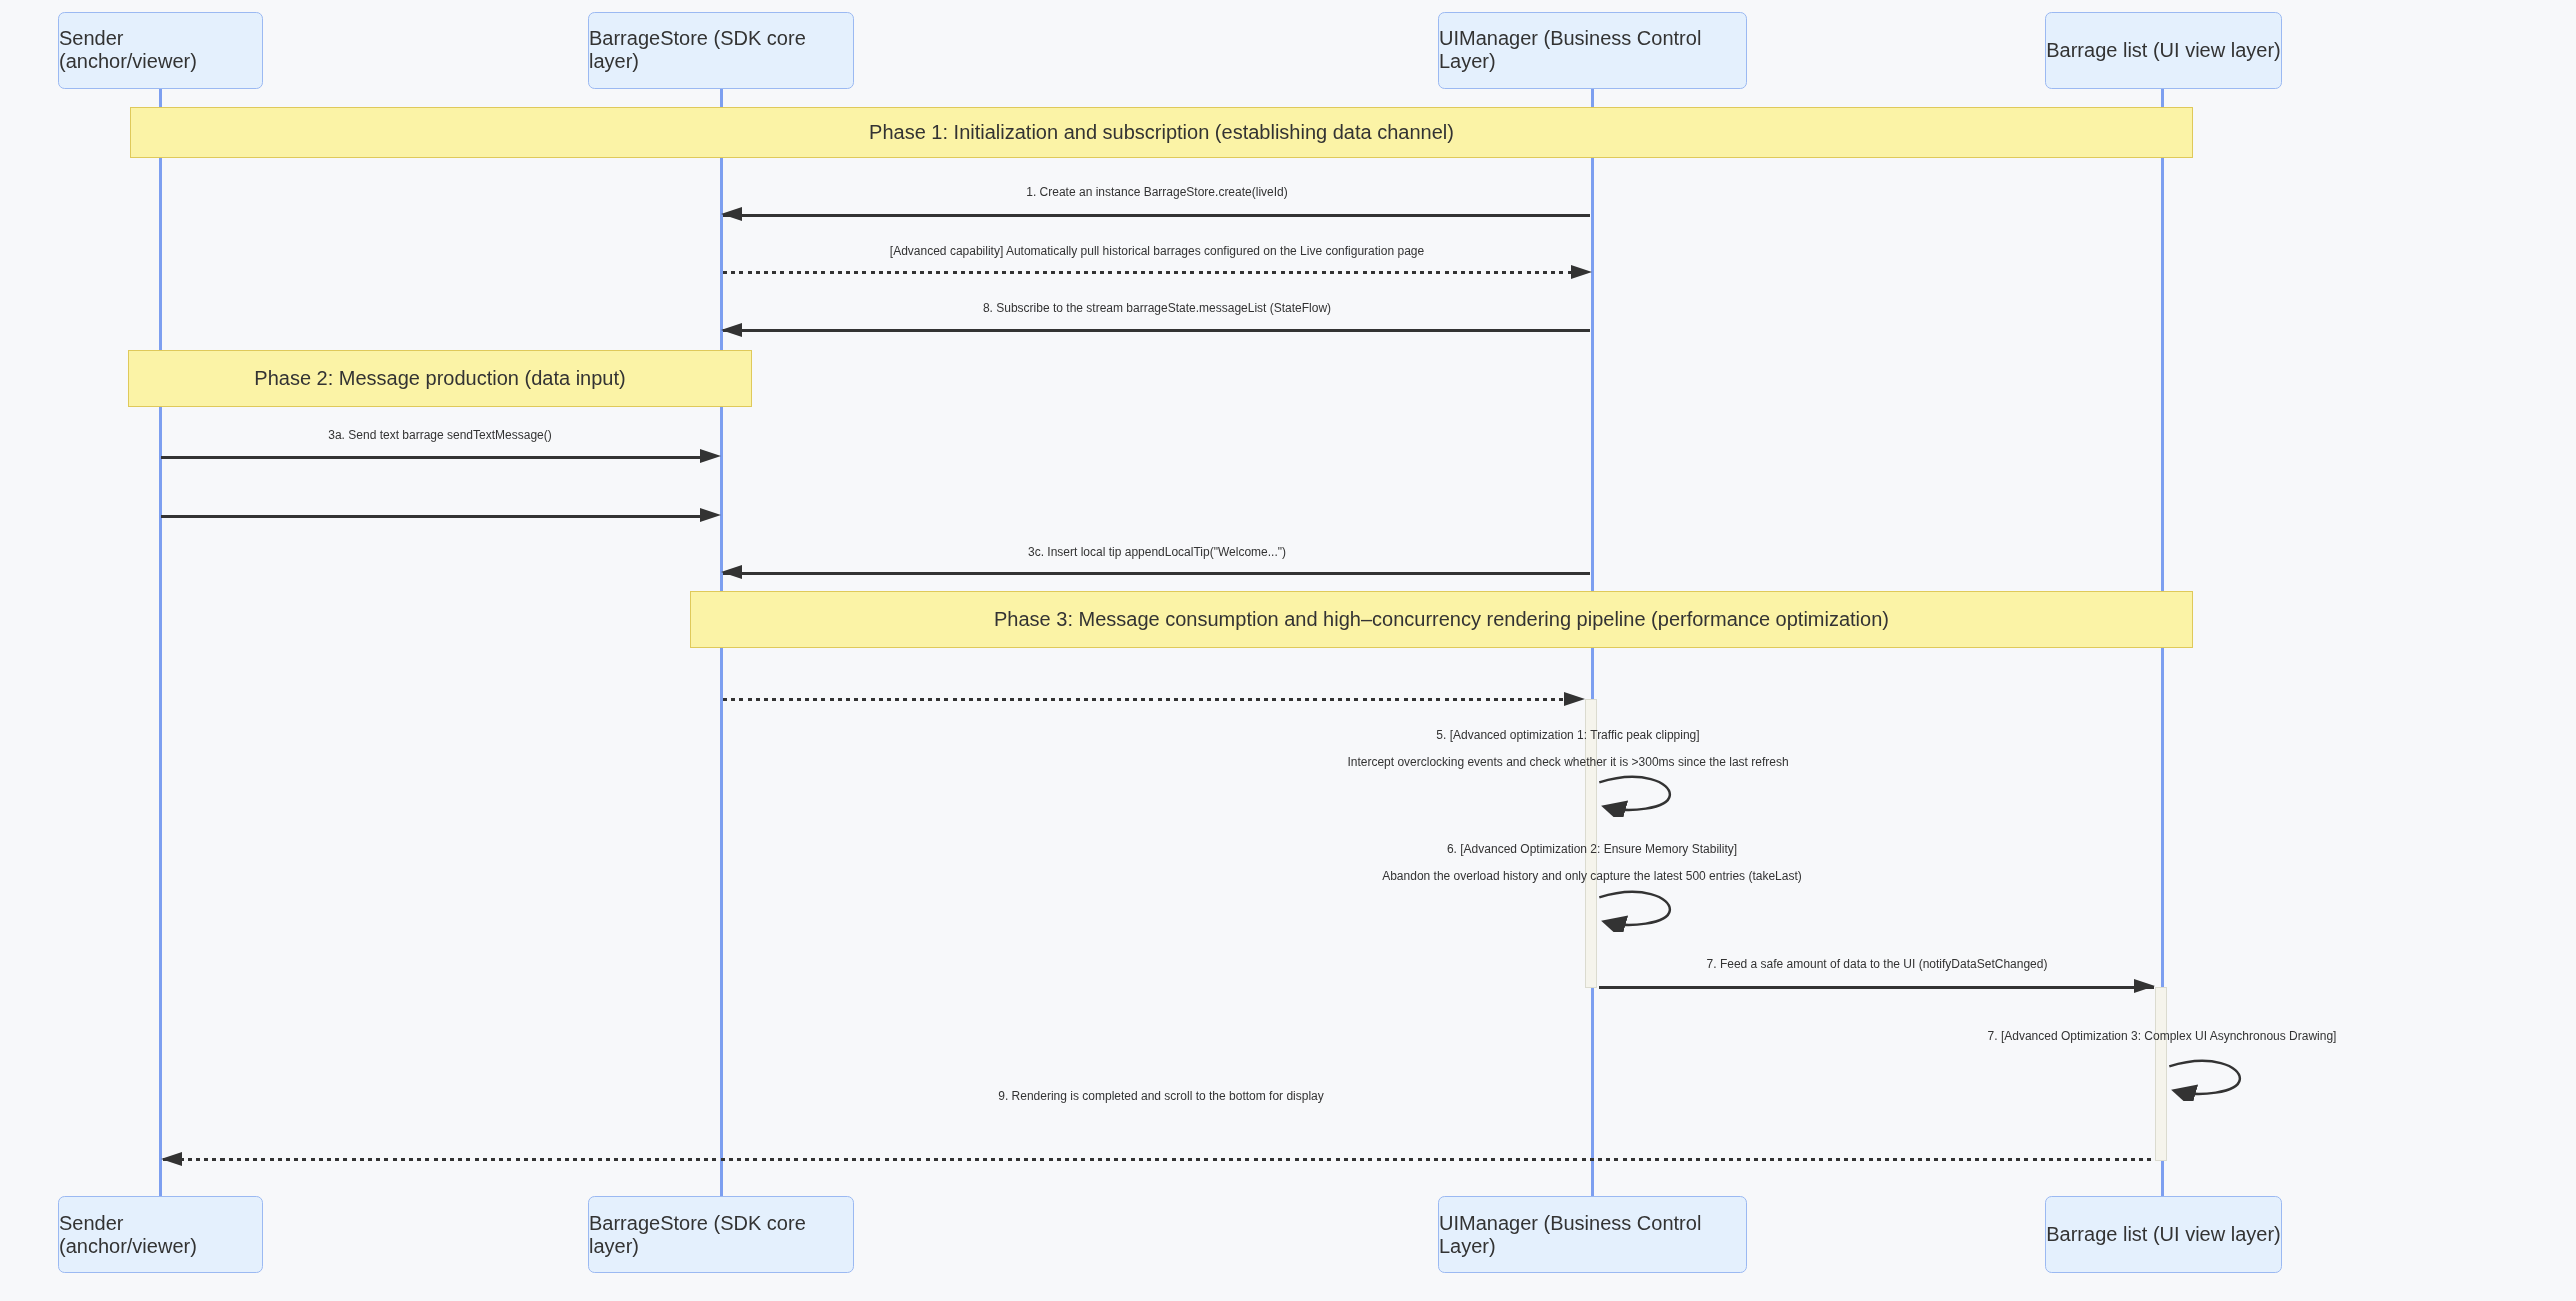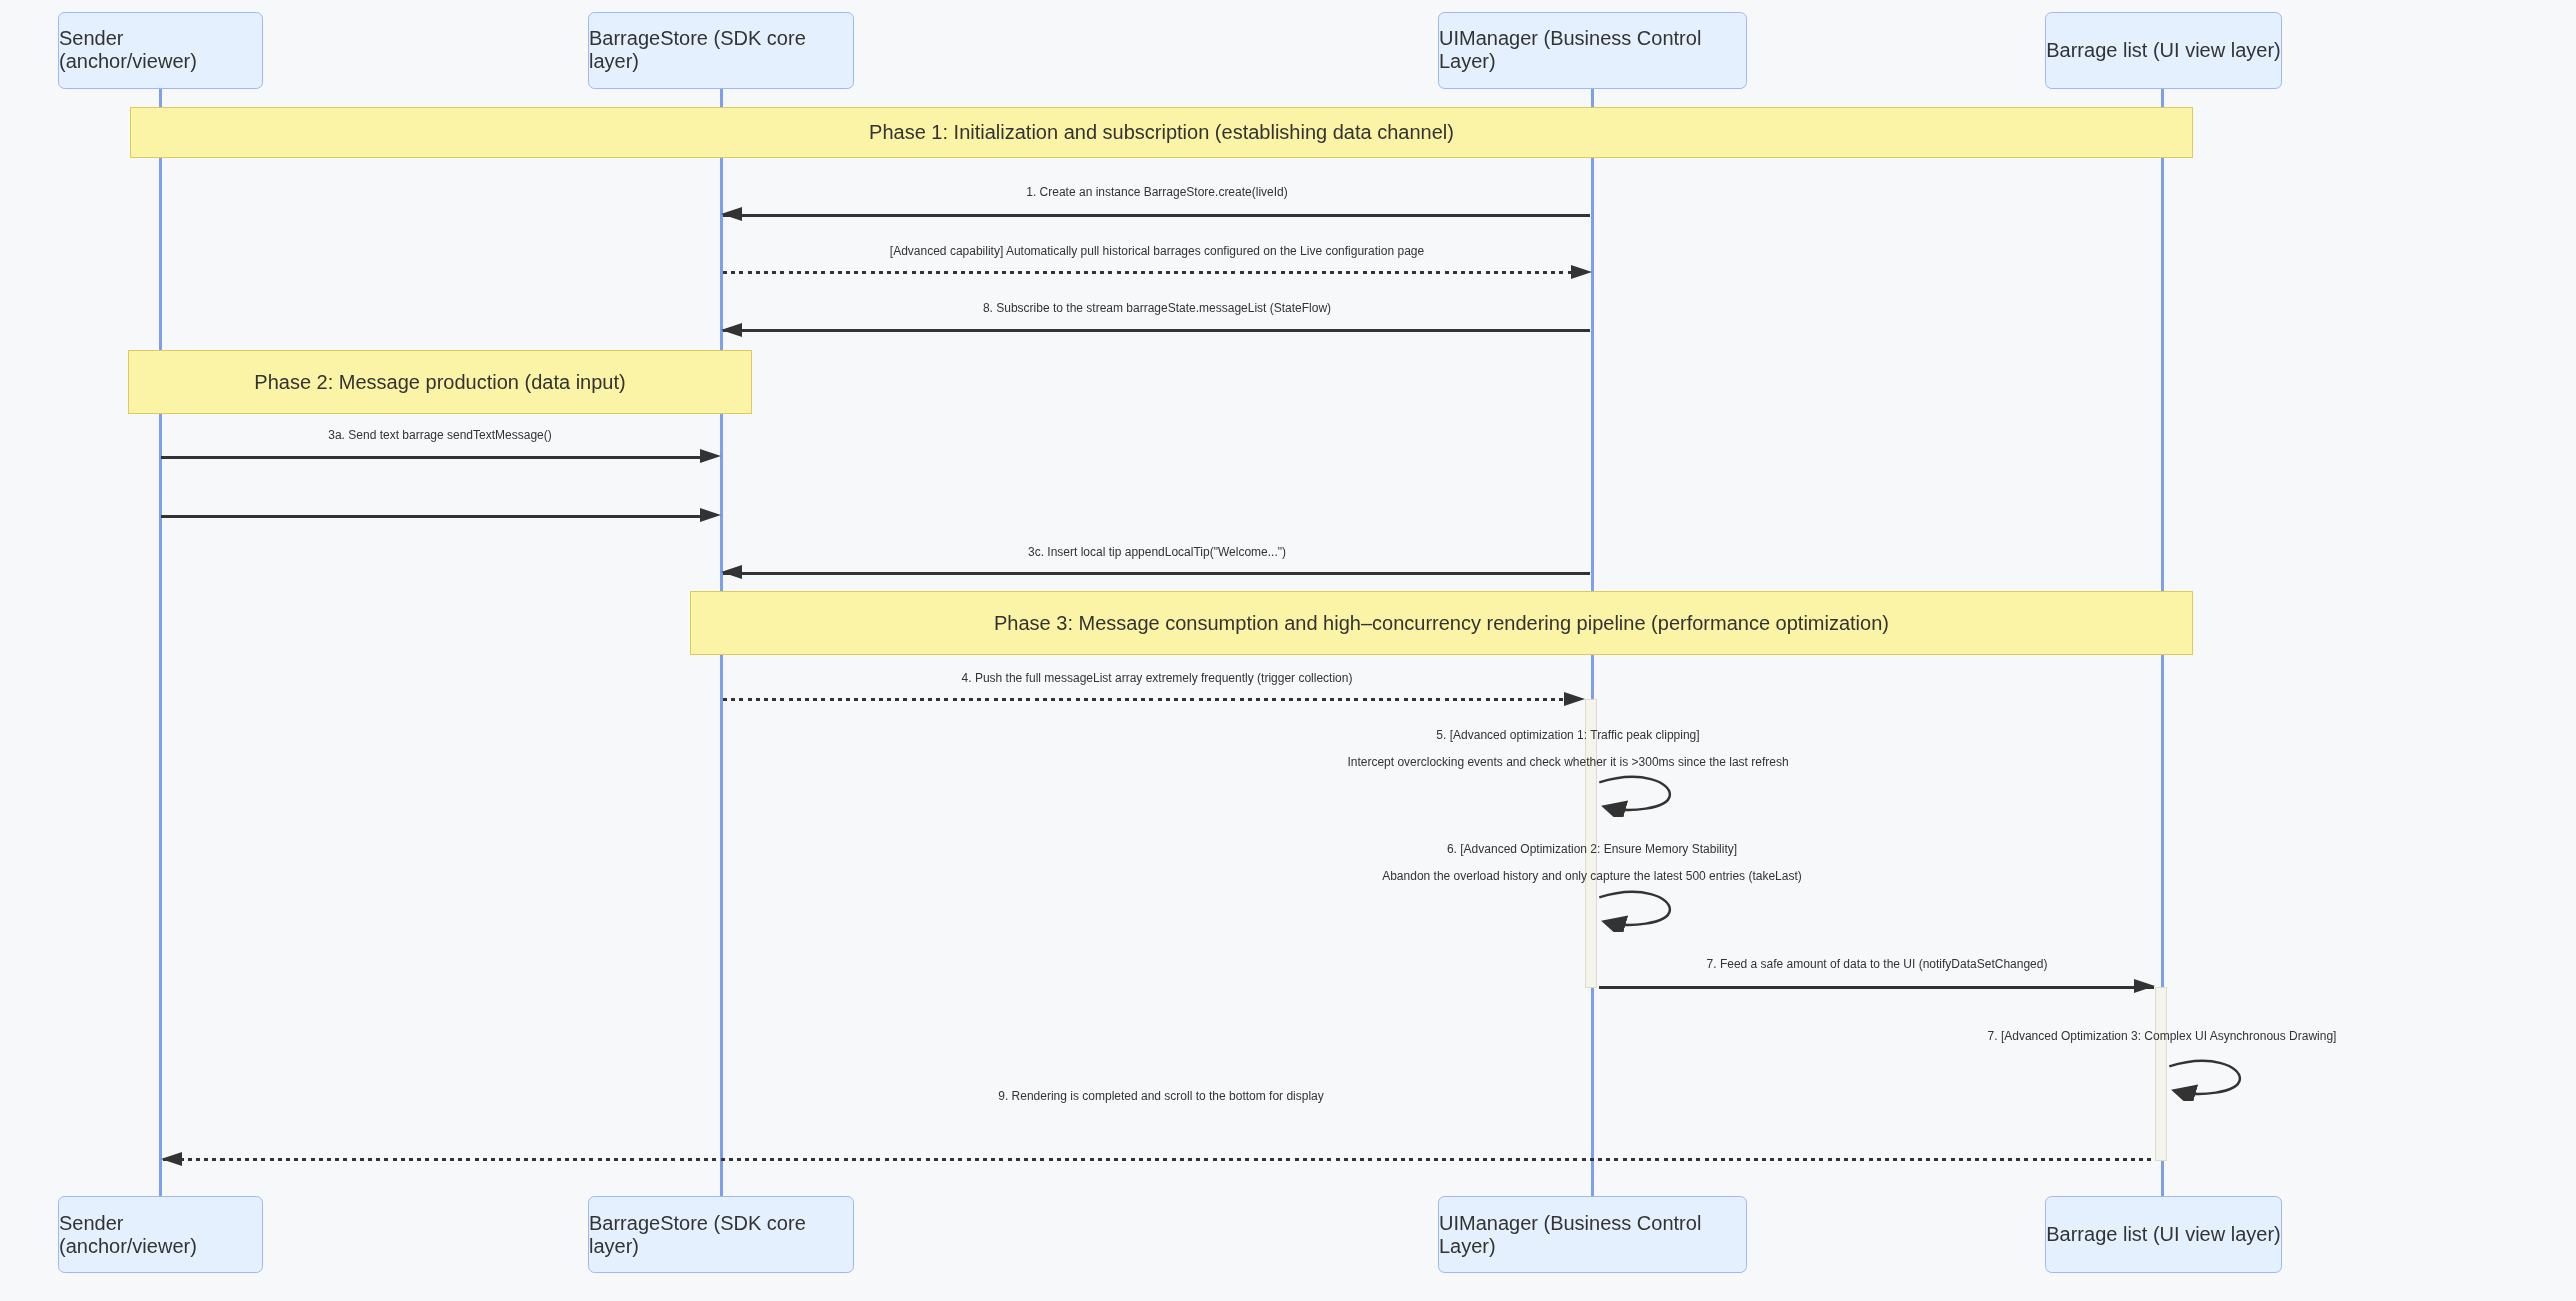--- a/index.html
+++ b/index.html
@@ -6,21 +6,21 @@
   .stage{
     position:relative;width:2576px;height:1301px;background:#f7f8fa;
     font-family:"Liberation Sans","DejaVu Sans",sans-serif;color:#333333;overflow:hidden;
   }
   .lifeline{position:absolute;width:2.5px;background:#7d9ff0;}
   .actor{
     position:absolute;height:77px;background:#e4f0fd;border:1.6px solid #9bb9f2;border-radius:6.6px;
     display:flex;align-items:center;justify-content:center;font-size:20px;box-sizing:border-box;
   }
   .phase{
-    position:absolute;height:64px;background:#fbf3a6;border:1.6px solid #dfc95a;
+    position:absolute;height:57px;background:#fbf3a6;border:1.6px solid #dfc95a;
     display:flex;align-items:center;justify-content:center;font-size:20px;box-sizing:border-box;
   }
   .activation{position:absolute;width:12.3px;background:#f5f4ec;border:0.8px solid #dbdbcf;box-sizing:border-box;}
   .msg{position:absolute;transform:translate(-50%,-50%);text-align:center;font-size:12px;line-height:27px;white-space:nowrap;}
   .line{position:absolute;height:2.5px;background:#333333;}
   .line.dotted{background:none;background-image:repeating-linear-gradient(to right,#333333 0 4.1px,transparent 4.1px 8.2px);}
   .head{position:absolute;width:0;height:0;border-top:7.4px solid transparent;border-bottom:7.4px solid transparent;}
   .head.left{border-right:21.4px solid #333333;}
   .head.right{border-left:21.4px solid #333333;}
   .loop{position:absolute;}
@@ -98,21 +98,20 @@
   <div class="line" style="left:161px;top:456px;width:539px"></div>
   <div class="head right" style="left:700px;top:449px"></div>
 
   <div class="line" style="left:161px;top:515px;width:539px"></div>
   <div class="head right" style="left:700px;top:508px"></div>
 
   <div class="msg" style="left:1157px;top:552px">3c. Insert local tip appendLocalTip("Welcome...")</div>
   <div class="line" style="left:723px;top:572px;width:867px"></div>
   <div class="head left" style="left:721px;top:565px"></div>
 
-  <div class="msg" style="left:1157px;top:678px">4. Push the full messageList array extremely frequently (trigger collection)</div>
   <div class="line dotted" style="left:723px;top:698px;width:843px"></div>
   <div class="head right" style="left:1564px;top:692px"></div>
 
   <div class="msg" style="left:1568px;top:749px">
     <span style="display:block">5. [Advanced optimization 1: Traffic peak clipping]</span>
     <span style="display:block">Intercept overclocking events and check whether it is &gt;300ms since the last refresh</span>
   </div>
   <svg class="loop" style="left:1596px;top:774px" width="82" height="43" viewBox="0 0 100 52">
     <path d="M 4 10 C 55 -6, 92 10, 90 26 C 88 42, 40 48, 12 40" fill="none" stroke="#333333" stroke-width="3" marker-end="url(#ah)"></path>
   </svg>

